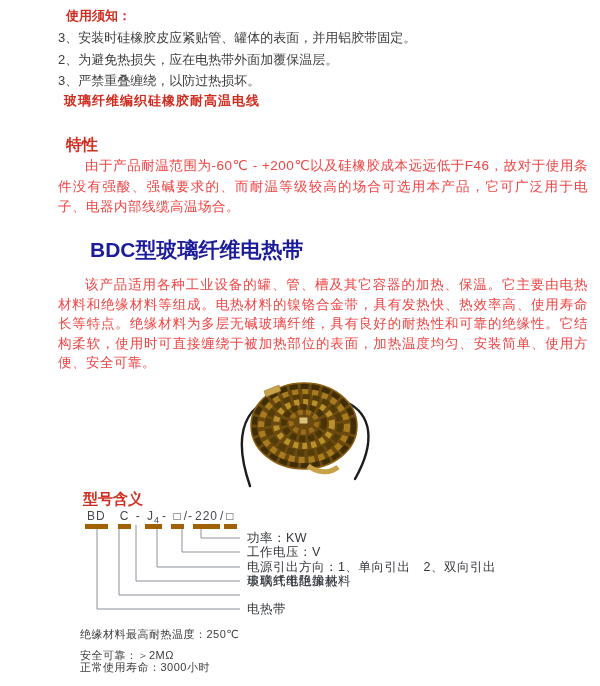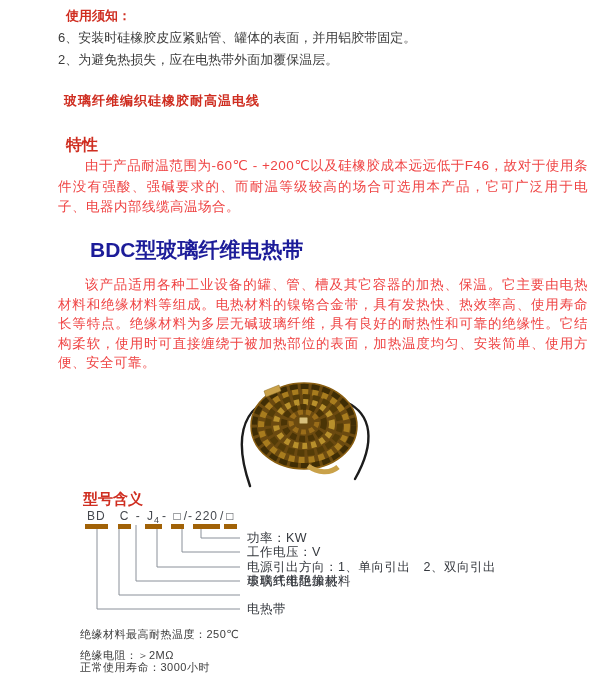--- a/index.html
+++ b/index.html
@@ -56,22 +56,23 @@
   .spec-2 { top: 660px; }
 </style>
 </head>
 <body>
 
 <div class="page">
 
   <div class="abs h-red usage-title">使用须知：</div>
 
   <div class="abs notes">
-    <div>6、安装时硅橡胶皮应紧贴管、罐体的表面，并用铝胶带固定。</div>
+    <div>3、安装时硅橡胶皮应紧贴管、罐体的表面，并用铝胶带固定。</div>
     <div>2、为避免热损失，应在电热带外面加覆保温层。</div>
+    <div>3、严禁重叠缠绕，以防过热损坏。</div>
   </div>
 
   <div class="abs h-red wire-heading">玻璃纤维编织硅橡胶耐高温电线</div>
 
   <div class="abs h-red features-title">特性</div>
   <div class="abs para features-body">由于产品耐温范围为-60℃ - +200℃以及硅橡胶成本远远低于F46，故对于使用条件没有强酸、强碱要求的、而耐温等级较高的场合可选用本产品，它可广泛用于电子、电器内部线缆高温场合。</div>
 
   <div class="abs bdc-title">BDC型玻璃纤维电热带</div>
   <div class="abs para bdc-body">该产品适用各种工业设备的罐、管、槽及其它容器的加热、保温。它主要由电热材料和绝缘材料等组成。电热材料的镍铬合金带，具有发热快、热效率高、使用寿命长等特点。绝缘材料为多层无碱玻璃纤维，具有良好的耐热性和可靠的绝缘性。它结构柔软，使用时可直接缠绕于被加热部位的表面，加热温度均匀、安装简单、使用方便、安全可靠。</div>
 
@@ -115,16 +116,16 @@
 
     <div class="model-label l0">功率：KW</div>
     <div class="model-label l1">工作电压：V</div>
     <div class="model-label l2">电源引出方向：1、单向引出　2、双向引出</div>
     <div class="model-label l3">玻璃纤维绝缘材料</div>
     <div class="model-label l4">串联式电阻加热</div>
     <div class="model-label l5">电热带</div>
   </div>
 
   <div class="abs spec-line spec-0">绝缘材料最高耐热温度：250℃</div>
-  <div class="abs spec-line spec-1">绝缘电阻：＞2MΩ</div>
+  <div class="abs spec-line spec-1">安全可靠：＞2MΩ</div>
   <div class="abs spec-line spec-2">正常使用寿命：3000小时</div>
 
 </div>
 
 </body></html>

